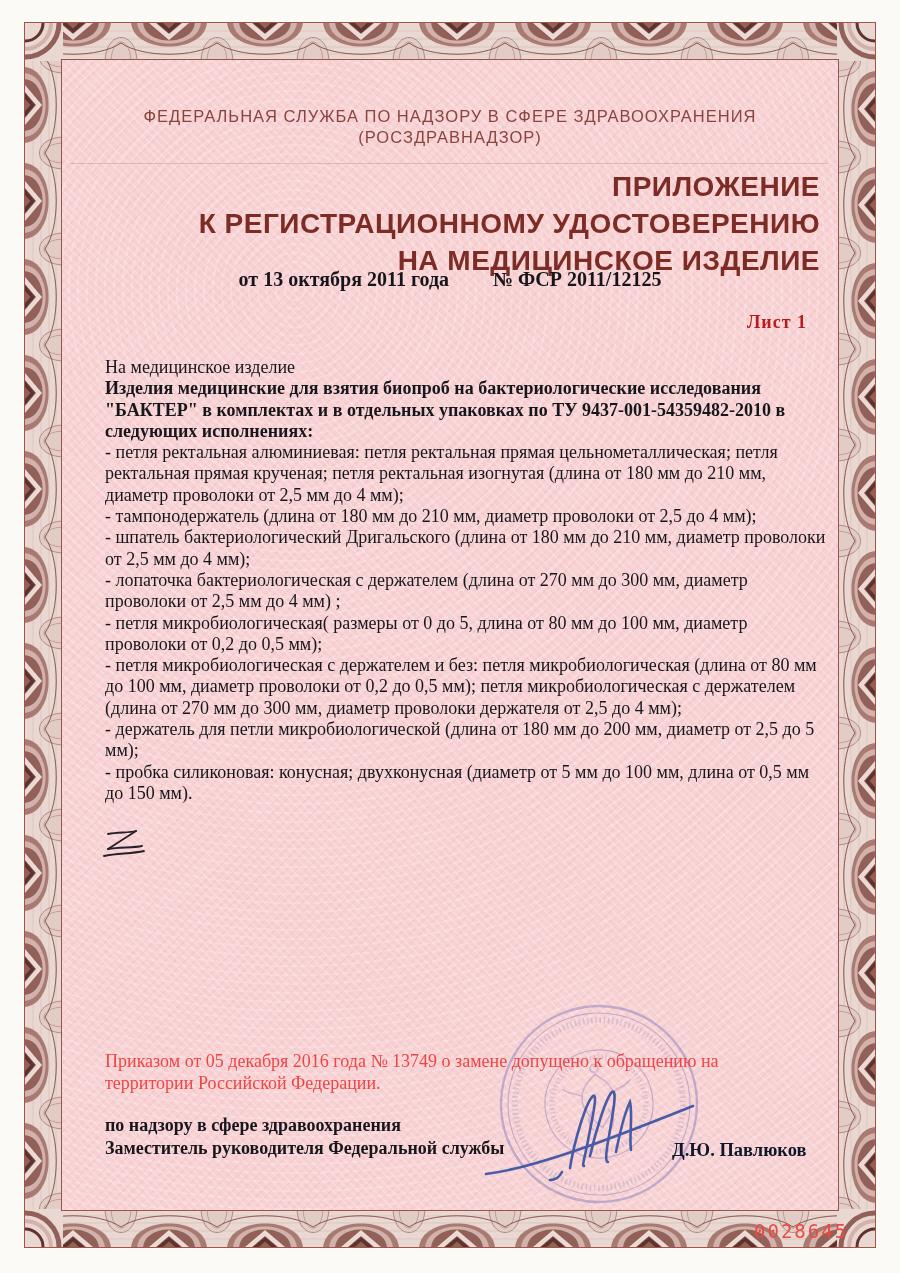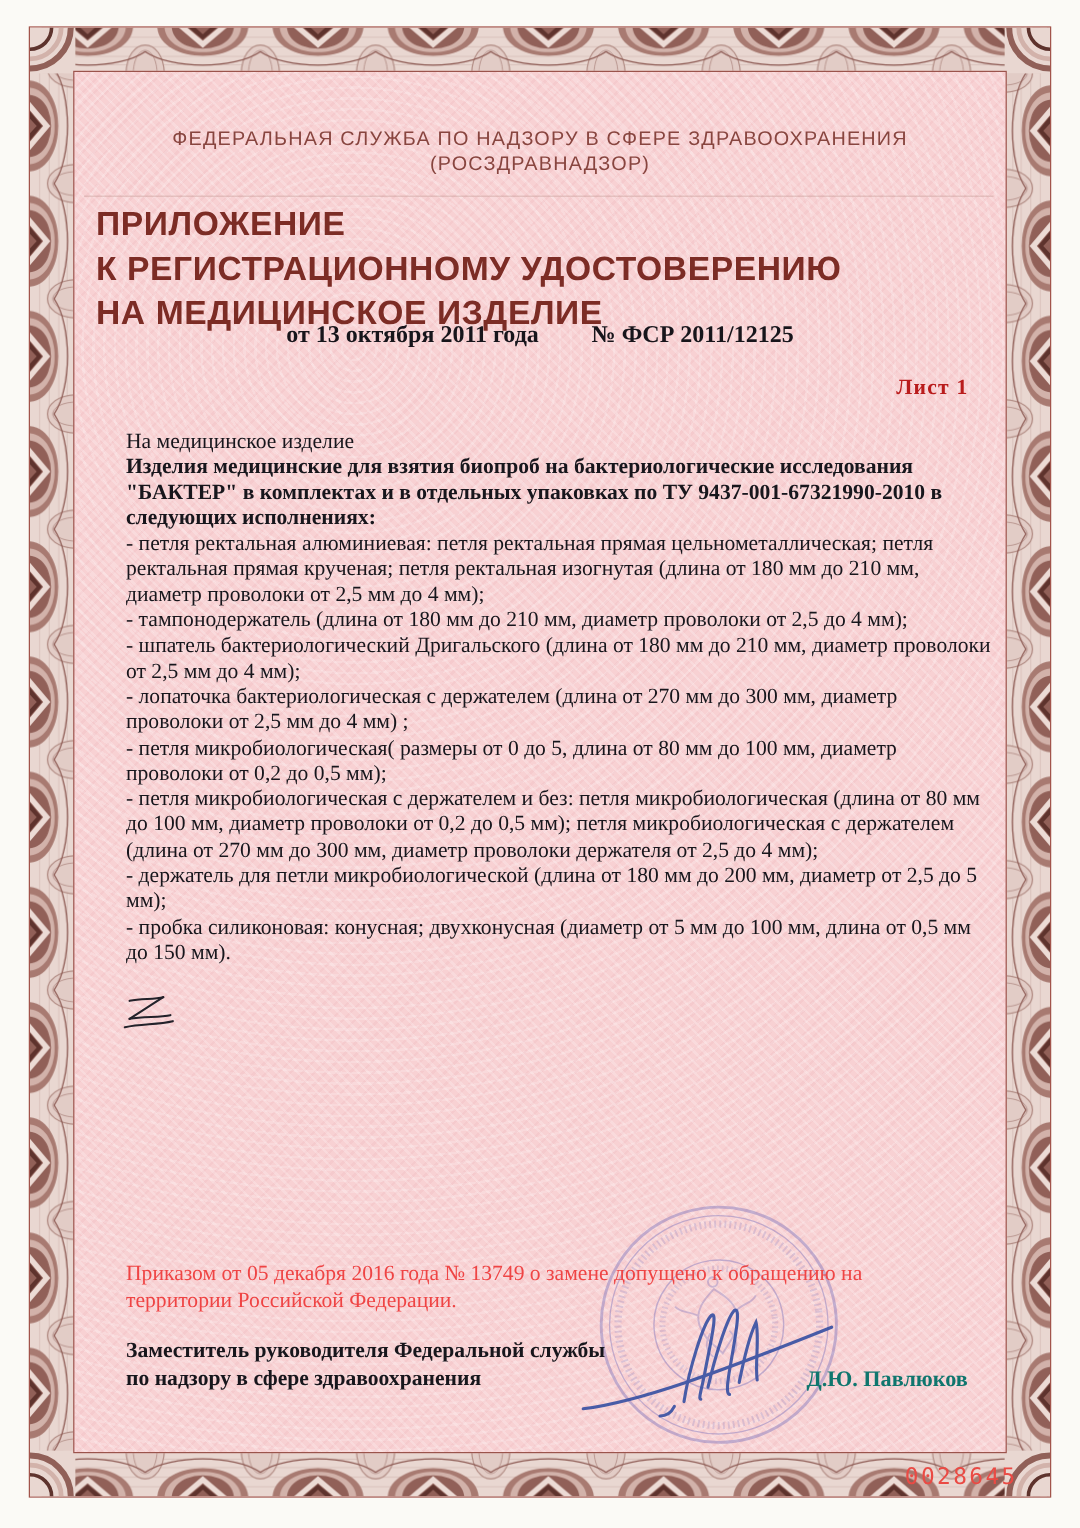--- a/index.html
+++ b/index.html
@@ -33,21 +33,21 @@
   }
   .scan-line{position:absolute; left:70px; top:163px; width:758px; height:1px; background:#c9a09a; opacity:.55;}
   
   .abs{position:absolute;}
   .agency{
     left:90px; top:106px; width:720px; text-align:center;
     font-family:"Liberation Sans", sans-serif;
     color:#88453f; font-size:16.5px; letter-spacing:1px; line-height:21px;
   }
   .title{
-    left:80px; top:168px; width:740px; text-align:left;
+    left:80px; top:168px; width:740px; text-align:right;
     font-family:"Liberation Sans", sans-serif; font-weight:bold;
     color:#7c2c25; font-size:28px; line-height:37px; letter-spacing:.5px;
   }
   .date-row{
     left:80px; top:268px; width:740px; display:flex; justify-content:center; gap:44px;
     font-weight:bold; font-size:20px; color:#17151b;
   }
   .sheet{
     top:312px; right:113px; font-weight:bold; font-size:18px; color:#b91c1c; letter-spacing:1px;
   }
@@ -62,21 +62,21 @@
   .order-text{
     left:105px; top:1051px; width:652px;
     font-size:18px; line-height:21.5px; color:#ef4444; z-index:3;
   }
   .signatory{
     left:105px; top:1114px; width:420px;
     font-weight:bold; font-size:18px; line-height:23px; color:#17161c; z-index:3;
   }
   .signature{left:478px; top:1072px; z-index:4;}
   .sig-name{
-    left:672px; top:1140px; font-weight:bold; font-size:18.5px; color:#0f766e; z-index:3;
+    left:672px; top:1140px; font-weight:bold; font-size:18.5px; color:#0f172a; z-index:3;
   }
   .serial{
     left:754px; top:1220px; z-index:3;
     font-family:"DejaVu Sans Mono", monospace;
     font-size:19px; letter-spacing:2px; color:#ea4a44;
   }
 </style>
 </head>
 <body>
 
@@ -218,21 +218,21 @@
 
   <div class="abs date-row">
     <span>от 13 октября 2011 года</span>
     <span>№  ФСР 2011/12125</span>
   </div>
 
   <div class="abs sheet">Лист 1</div>
 
   <div class="abs body-text">
     <p>На медицинское изделие</p>
-    <p class="bold">Изделия медицинские для взятия биопроб на бактериологические исследования "БАКТЕР" в комплектах и в отдельных упаковках по ТУ 9437-001-67321990-2010 в следующих исполнениях:</p>
+    <p class="bold">Изделия медицинские для взятия биопроб на бактериологические исследования "БАКТЕР" в комплектах и в отдельных упаковках по ТУ 9437-001-54359482-2010 в следующих исполнениях:</p>
     <p>- петля ректальная алюминиевая: петля ректальная прямая цельнометаллическая; петля ректальная прямая крученая; петля ректальная изогнутая (длина от 180 мм до 210 мм, диаметр проволоки от 2,5 мм до 4 мм);</p>
     <p>- тампонодержатель (длина от 180 мм до 210 мм, диаметр проволоки от 2,5 до 4 мм);</p>
     <p>- шпатель бактериологический Дригальского (длина от 180 мм до 210 мм, диаметр проволоки от 2,5 мм до 4 мм);</p>
     <p>- лопаточка бактериологическая с держателем (длина от 270 мм до 300 мм, диаметр проволоки от 2,5 мм до 4 мм) ;</p>
     <p>- петля микробиологическая( размеры от 0 до 5, длина от 80 мм до 100 мм, диаметр проволоки от 0,2 до 0,5 мм);</p>
     <p>- петля микробиологическая с держателем и без: петля микробиологическая (длина от 80 мм до 100 мм, диаметр проволоки от 0,2 до 0,5 мм); петля микробиологическая с держателем (длина от 270 мм до 300 мм, диаметр проволоки держателя от 2,5 до 4 мм);</p>
     <p>- держатель для петли микробиологической (длина от 180 мм до 200 мм, диаметр от 2,5 до 5 мм);</p>
     <p>- пробка силиконовая: конусная; двухконусная (диаметр от 5 мм до 100 мм, длина от 0,5 мм до 150 мм).</p>
   </div>
 
@@ -257,22 +257,22 @@
         <path d="M90,96 C80,90 76,92 72,86 M122,96 C132,90 136,92 140,86"></path>
         <path d="M98,112 C92,120 92,126 98,132 M114,112 C120,120 120,126 114,132"></path>
         <circle cx="106" cy="70" r="4"></circle>
       </g>
     </g>
   </svg>
 
   <div class="abs order-text">Приказом от 05 декабря 2016 года № 13749 о замене допущено к обращению на территории Российской Федерации.</div>
 
   <div class="abs signatory">
+    <div>по надзору в сфере здравоохранения</div>
     <div>Заместитель руководителя Федеральной службы</div>
-    <div>по надзору в сфере здравоохранения</div>
   </div>
 
   <svg class="abs signature" width="225" height="115">
     <g fill="none" stroke="#3952a3" stroke-width="2.6" stroke-linecap="round" opacity="0.92">
       <path d="M8,102 C55,96 120,72 215,34"></path>
       <path d="M92,96 C96,70 108,30 115,24 C121,20 112,56 109,74 C106,88 104,94 106,94"></path>
       <path d="M112,84 C118,58 128,26 134,20 C140,16 134,46 131,64 C128,80 127,90 130,90"></path>
       <path d="M138,80 C142,60 148,38 152,30 C155,42 151,66 153,78"></path>
       <path d="M84,100 C82,104 78,108 72,108"></path>
     </g>

